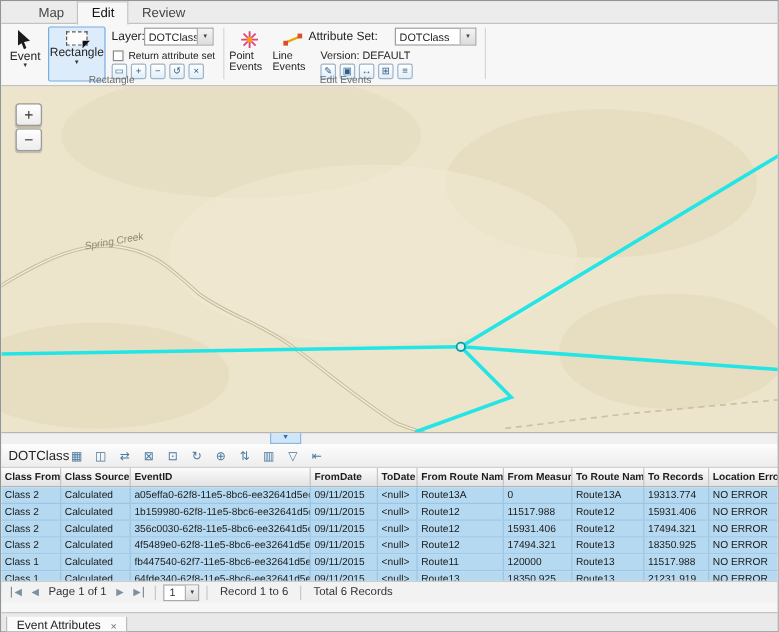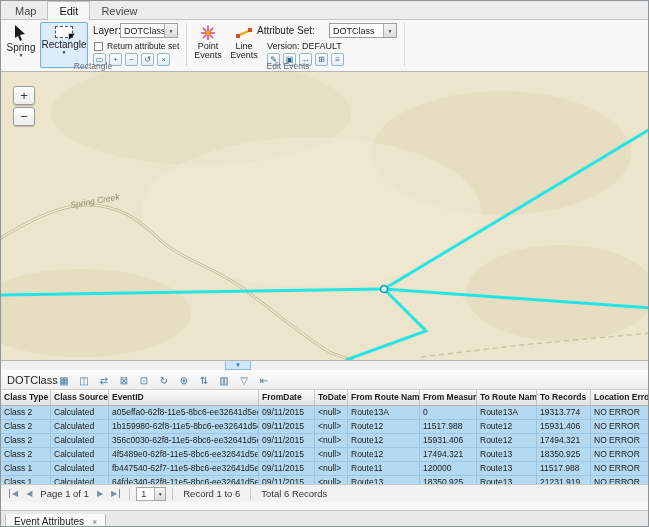--- a/index.html
+++ b/index.html
@@ -2,21 +2,21 @@
 <html><head>
 <meta charset="utf-8">
 <style>
   * { box-sizing: border-box; margin: 0; padding: 0; }
   body { background:#d8d8d8; font-family:"Liberation Sans", sans-serif; }
   .app { position:relative; width:649px; height:527px; background:#f4f4f4;
          border:1px solid #8f9698; overflow:hidden; }
 
   
   .tabstrip { position:absolute; top:0; left:0; right:0; height:19px;
-              background:#ececec; border-bottom:1px solid #c2c2c2; padding-left:3px; }
+              background:#ececec; border-bottom:1px solid #c2c2c2; padding-left:20px; }
   .tab { display:inline-block; padding:3px 11px 3px; font-size:11px; color:#444;
          position:relative; top:0; cursor:default; }
   .tab.active { background:#f7f7f7; border:1px solid #c2c2c2; border-bottom:1px solid #f7f7f7;
                 color:#111; margin-bottom:-1px; z-index:2; }
 
   
   .ribbon { position:absolute; top:19px; left:0; right:0; height:52px;
             background:#f7f7f7; border-bottom:1px solid #b5b5b5; }
   .bigbtn { position:absolute; display:flex; flex-direction:column; align-items:center;
             justify-content:flex-start; font-size:10px; color:#222; padding-top:3px; border-radius:2px; }
@@ -32,21 +32,21 @@
   .dropdown .dbtn { width:13px; height:100%; background:linear-gradient(#f4f4f4,#dcdcdc);
                     border-left:1px solid #b0b0b0; display:flex; align-items:center;
                     justify-content:center; font-size:5px; color:#444; }
   .rlabel { position:absolute; font-size:10px; color:#222; white-space:nowrap; }
   .grouplabel { position:absolute; top:41px; font-size:8.5px; color:#6b6b6b; text-align:center; }
   .gsep { position:absolute; top:3px; width:1px; height:43px; background:#d6d6d6; }
   .checkbox { position:absolute; width:9px; height:9px; background:#fff; border:1px solid #8a8a8a; }
   .minirow { position:absolute; display:flex; }
   .rect-icon { width:18px; height:12px; border:1px dashed #555; position:relative; margin-bottom:1px; background:#fdfdfd; }
   .rect-icon .cur { position:absolute; right:-3px; bottom:-4px; font-size:8px; color:#111; line-height:8px; }
-  .two-line { font-size:9px; line-height:9px; text-align:center; margin-top:1px; color:#222; width:34px; }
+  .two-line { font-size:9px; line-height:9px; margin-top:1px; color:#222; width:34px; }
 
   
   .map { position:absolute; top:71px; left:0; width:649px; height:288px; background:#ece4cb; overflow:hidden; }
   .zoomctl { position:absolute; left:12px; top:14px; width:22px; }
   .zoombtn { width:22px; height:19px; background:linear-gradient(#ffffff,#ececec);
              border:1px solid #9a9a9a; border-radius:3px; display:flex; align-items:center;
              justify-content:center; font-size:13px; color:#333; margin-bottom:2px;
              box-shadow:0 1px 1px rgba(0,0,0,.2); cursor:pointer; }
 
   
@@ -106,21 +106,21 @@
   <div class="tabstrip">
     <span class="tab">Map</span><span class="tab active">Edit</span><span class="tab">Review</span>
   </div>
 
   <div class="ribbon">
 
     <div class="bigbtn" style="left:3px; top:2px; width:34px; height:46px;">
       <svg width="14" height="17" viewBox="0 0 14 17">
         <polygon points="1,0 11,9 6,10 8,15 6,16 4,11 1,13" fill="#1b1b1b"></polygon>
       </svg>
-      <span>Spring</span>
+      <span>Event</span>
       <span class="caret">▼</span>
     </div>
 
     <div class="bigbtn selected" style="left:39px; top:2px; width:48px; height:46px;">
       <span class="rect-icon">
         <span class="cur">◤</span>
       </span>
       <span>Rectangle</span>
       <span class="caret">▼</span>
     </div>
@@ -222,21 +222,21 @@
       <span class="ptool">↻</span>
       <span class="ptool">⊕</span>
       <span class="ptool">⇅</span>
       <span class="ptool">▥</span>
       <span class="ptool">▽</span>
       <span class="ptool">⇤</span>
     </div>
   </div>
 
   <div class="thead">
-    <div class="th c0">Class Type</div>
+    <div class="th c0">Class From</div>
     <div class="th c1">Class Source</div>
     <div class="th c2">EventID</div>
     <div class="th c3">FromDate</div>
     <div class="th c4">ToDate</div>
     <div class="th c5">From Route Name</div>
     <div class="th c6">From Measure</div>
     <div class="th c7">To Route Name</div>
     <div class="th c8">To Records</div>
     <div class="th c9">Location Error</div>
   </div>

